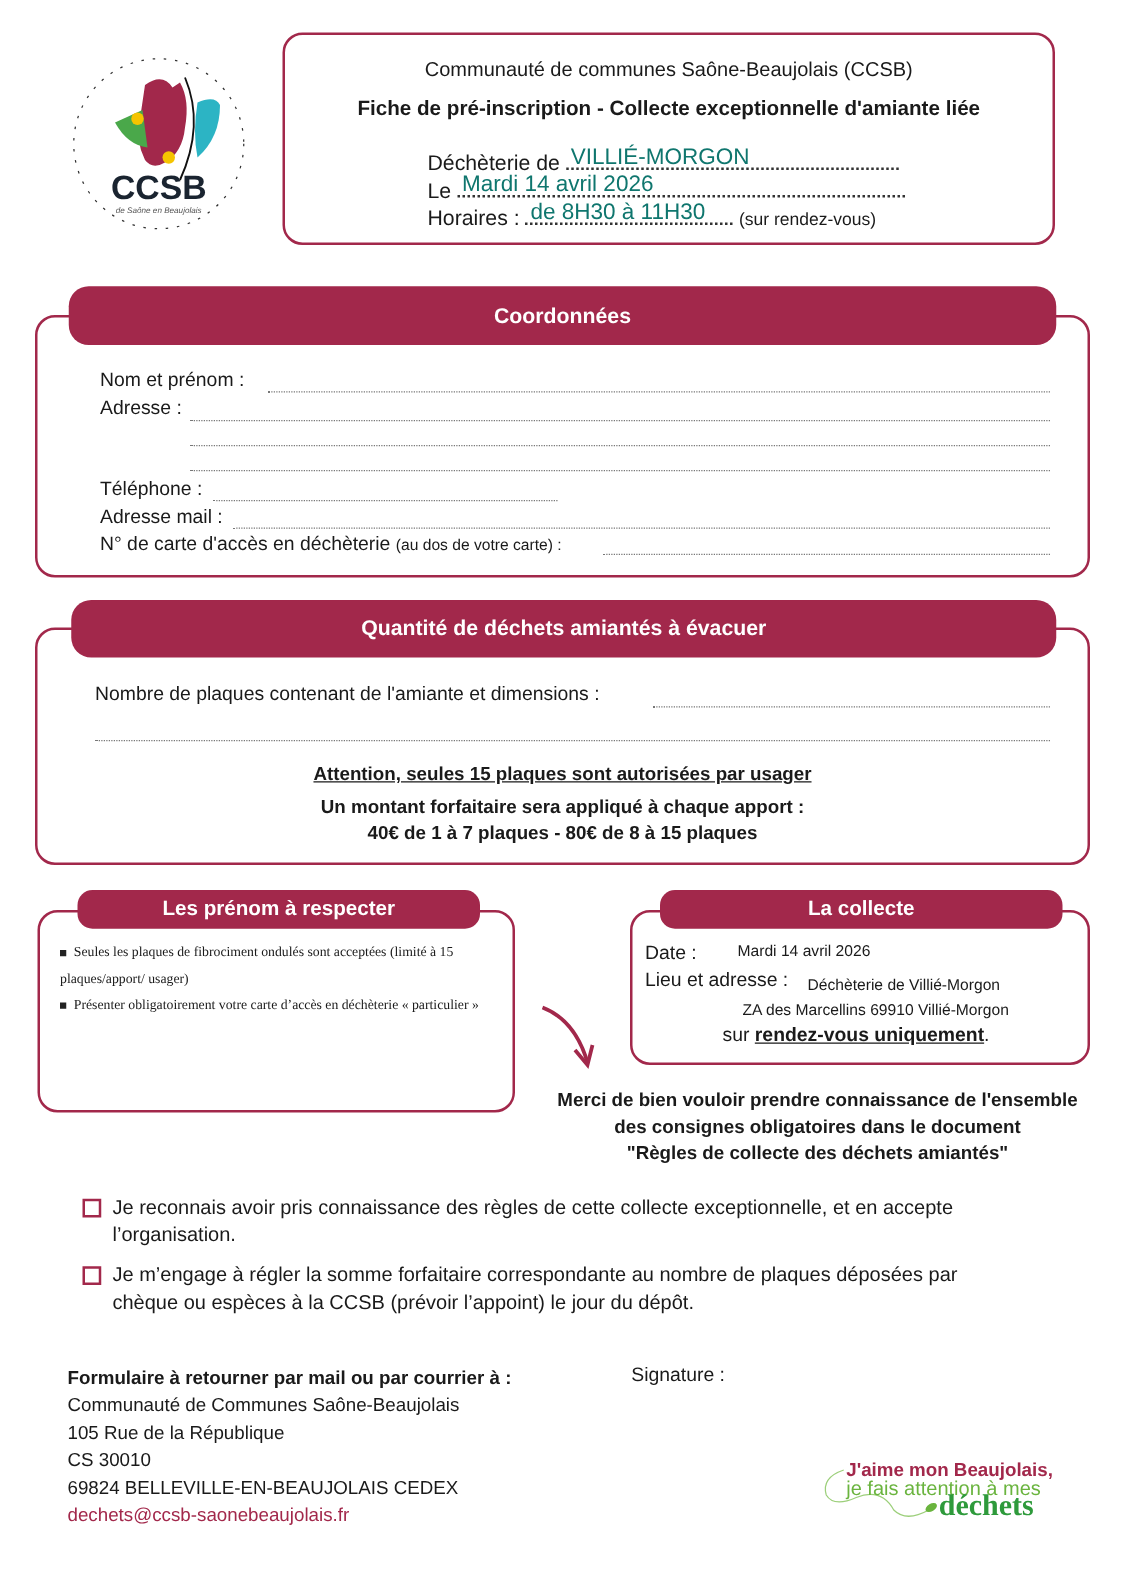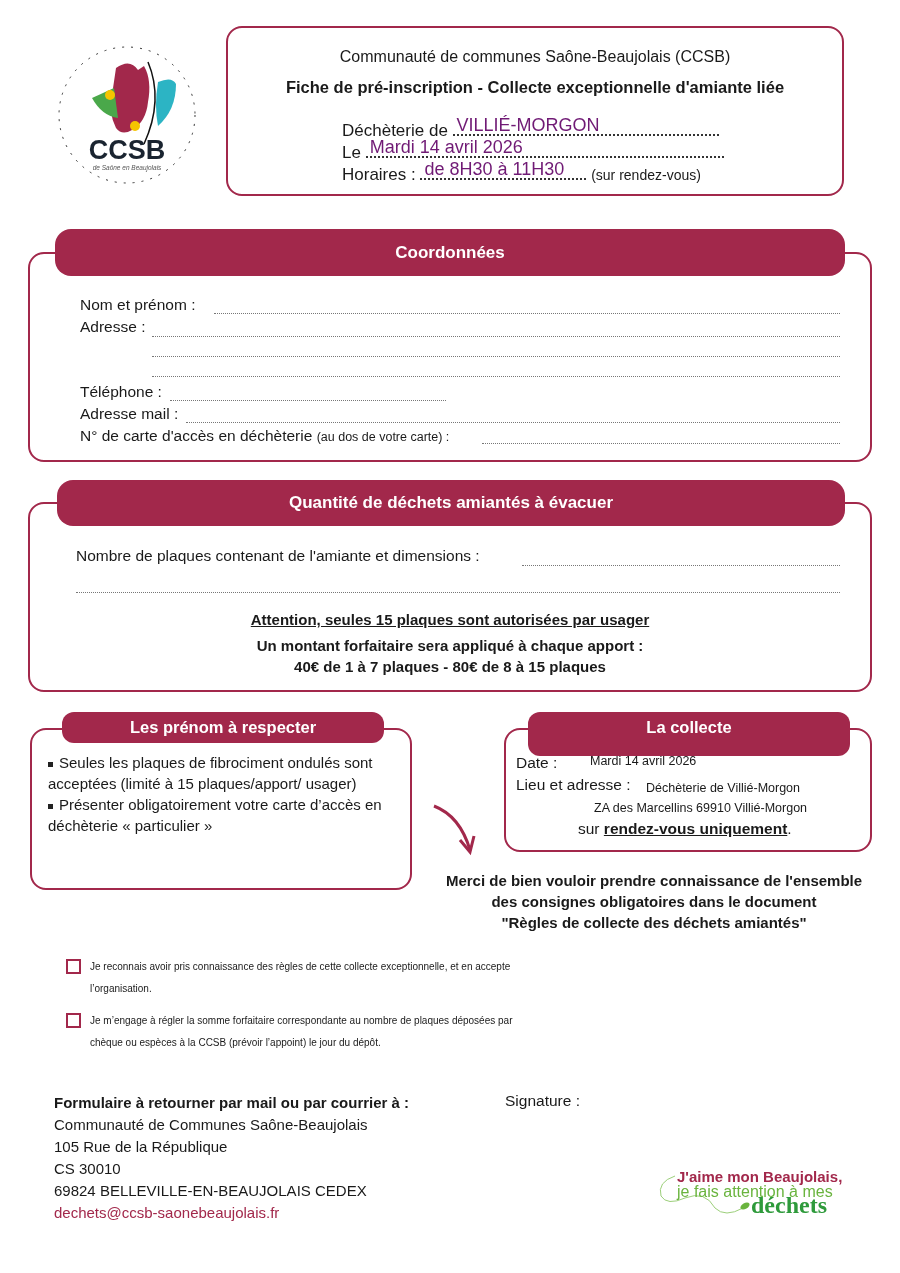--- a/index.html
+++ b/index.html
@@ -5,29 +5,29 @@
   html, body { margin:0; padding:0; background:#fff; }
   body { width:900px; height:1273px; position:relative; overflow:hidden;
          font-family:"Liberation Sans", sans-serif; color:#1a1a1a; }
   .abs { position:absolute; }
   .logo { left:52px; top:40px; width:150px; height:150px; }
   .header-box { left:226px; top:26px; width:618px; height:170px; border:2px solid #a2284b; border-radius:16px; box-sizing:border-box; text-align:center; }
   .h-org { position:absolute; top:20px; left:0; right:0; font-size:16px; }
   .h-title { position:absolute; top:50px; left:0; right:0; font-size:16.5px; font-weight:bold; }
   .h-line { position:absolute; left:114px; font-size:17px; white-space:nowrap; }
   .dots { display:inline-block; border-bottom:2px dotted #333; height:14px; vertical-align:baseline; position:relative; }
-  .fill { position:absolute; left:4px; bottom:-2px; color:#701a75; font-size:18px; white-space:nowrap; }
+  .fill { position:absolute; left:4px; bottom:-2px; color:#0f766e; font-size:18px; white-space:nowrap; }
   .section { border:2px solid #a2284b; border-radius:16px; box-sizing:border-box; }
   .sec-head { background:#a2284b; color:#fff; font-weight:bold; text-align:center; border-radius:16px; box-sizing:border-box; }
   .field-row { position:absolute; font-size:15.5px; white-space:nowrap; }
   .fline { position:absolute; border-bottom:1px dotted #777; }
   .center-text { position:absolute; left:0; right:0; text-align:center; font-weight:bold; font-size:15px; }
-  .rules-list { position:absolute; left:16px; top:22px; font-size:15px; line-height:21px; }
+  .rules-list { position:absolute; left:16px; top:22px; font-size:11px; line-height:21px;font-family:Liberation Serif, serif; }
   .bullet { display:inline-block; width:5px; height:5px; background:#222; margin-right:6px; vertical-align:middle; }
-  .checkrow { position:absolute; left:66px; font-size:10px; line-height:22px; }
+  .checkrow { position:absolute; left:66px; font-size:16px; line-height:22px; }
   .cbox { position:absolute; left:0; top:3px; width:15px; height:15px; border:2px solid #a2284b; box-sizing:border-box; }
   .footer { position:absolute; left:54px; top:1092px; font-size:15px; line-height:22px; }
 </style>
 </head>
 <body>
 
 <div class="abs logo">
   <svg width="150" height="150" viewBox="0 0 150 150">
     <circle cx="75" cy="75" r="68" fill="none" stroke="#333" stroke-width="1" stroke-dasharray="2 7"></circle>
     <path d="M64 28 Q78 18 86 30 L92 26 Q100 40 96 62 Q94 82 80 90 Q70 96 64 88 Q56 72 60 55 Z" fill="#a2284b"></path>
@@ -106,21 +106,21 @@
   <div class="field-row" style="left:10px;top:24px;">Date :</div>
   <div class="field-row" style="left:84px;top:24px;font-size:12.5px;">Mardi 14 avril 2026</div>
   <div class="field-row" style="left:10px;top:46px;">Lieu et adresse :</div>
   <div class="field-row" style="left:140px;top:51px;font-size:12.5px;">Déchèterie de Villié-Morgon</div>
   <div class="field-row" style="left:88px;top:71px;font-size:12.5px;">ZA des Marcellins 69910 Villié-Morgon</div>
   <div class="field-row" style="left:72px;top:90px;">
     <span>sur</span>
     <span style="font-weight:bold;text-decoration:underline;">rendez-vous uniquement</span><span>.</span>
   </div>
 </div>
-<div class="abs sec-head" style="left:528px;top:712px;width:322px;height:44px;line-height:31px;font-size:16.5px;border-radius:12px;">La collecte</div>
+<div class="abs sec-head" style="left:528px;top:712px;width:322px;height:31px;line-height:31px;font-size:16.5px;border-radius:12px;">La collecte</div>
 
 <div class="abs" style="left:430px;top:800px;width:50px;height:58px;">
   <svg width="50" height="58" viewBox="0 0 50 58">
     <path d="M4 6 Q30 16 40 50" fill="none" stroke="#a2284b" stroke-width="3"></path>
     <path d="M30 40 L40 52 L44 36" fill="none" stroke="#a2284b" stroke-width="3"></path>
   </svg>
 </div>
 
 <div class="abs" style="left:430px;top:870px;width:448px;text-align:center;font-weight:bold;font-size:15px;line-height:21px;">
   <div>Merci de bien vouloir prendre connaissance de l'ensemble</div>

